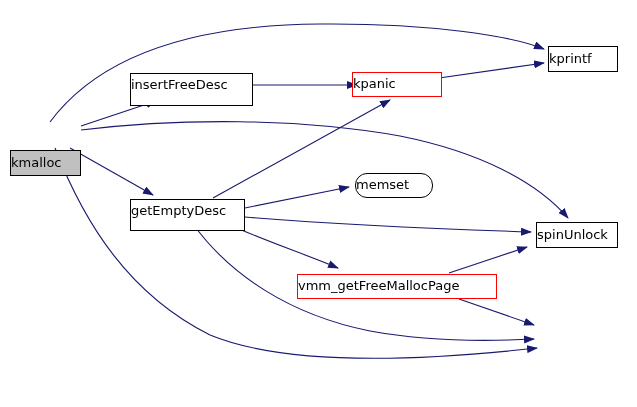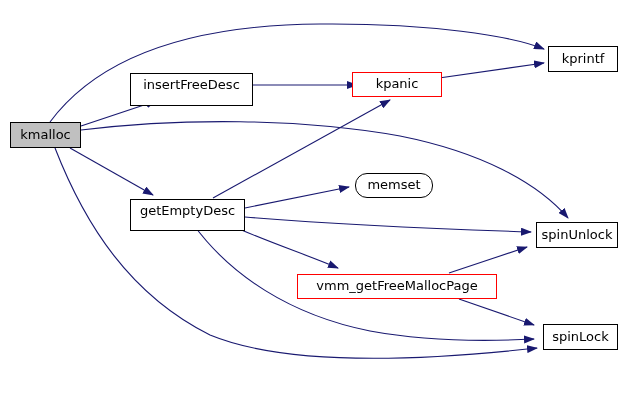--- a/index.html
+++ b/index.html
@@ -22,27 +22,27 @@
     stroke-width: 1.1;
   }
   .node {
     position: absolute;
     box-sizing: border-box;
     background: #ffffff;
     border: 1px solid #000000;
     color: #000000;
     font-size: 13px;
     line-height: 23px;
-    text-align: center;
     white-space: nowrap;
     cursor: pointer;
   }
   .node.root {
     background: #c0c0c0;
     cursor: default;
+    margin-top: 28px;
   }
   .node.red-border {
     border-color: #ff0000;
   }
 </style>
 </head>
 <body>
 
 <div class="canvas">
   <svg class="edge-layer" id="edge-layer" width="637" height="407" viewBox="0 0 637 407" xmlns="http://www.w3.org/2000/svg">
@@ -68,14 +68,13 @@
     </svg>
 
   <div class="node root" style="left: 10px; top: 122px; width: 71px; height: 26px; line-height: 23px;">kmalloc</div>
   <div class="node" style="left: 130px; top: 73px; width: 123px; height: 33px; line-height: 22px;">insertFreeDesc</div>
   <div class="node red-border" style="left: 352px; top: 72px; width: 90px; height: 25px; line-height: 22px;">kpanic</div>
   <div class="node" style="left: 548px; top: 46px; width: 70px; height: 26px; line-height: 23px;">kprintf</div>
   <div class="node" style="left: 130px; top: 199px; width: 115px; height: 32px; line-height: 22px;">getEmptyDesc</div>
   <div class="node" style="left: 355px; top: 173px; width: 78px; height: 25px; line-height: 22px; border-radius: 12px;">memset</div>
   <div class="node" style="left: 536px; top: 222px; width: 82px; height: 26px; line-height: 23px;">spinUnlock</div>
   <div class="node red-border" style="left: 297px; top: 274px; width: 200px; height: 25px; line-height: 22px;">vmm_getFreeMallocPage</div>
-  <div class="node" style="left: 543px; top: 324px; width: 75px; height: 26px; line-height: 23px;">spinLock</div>
 </div>
 
 </body></html>

